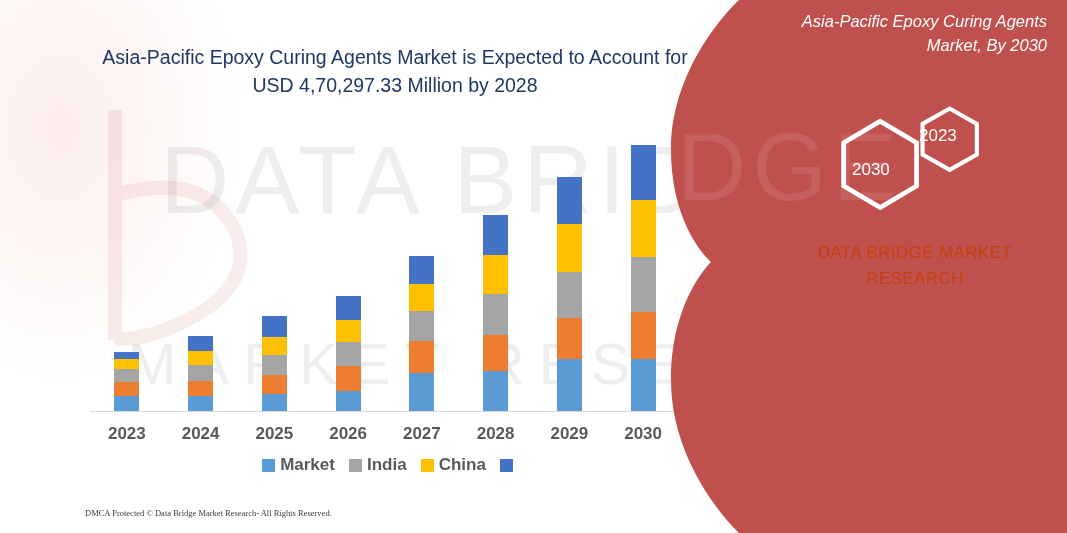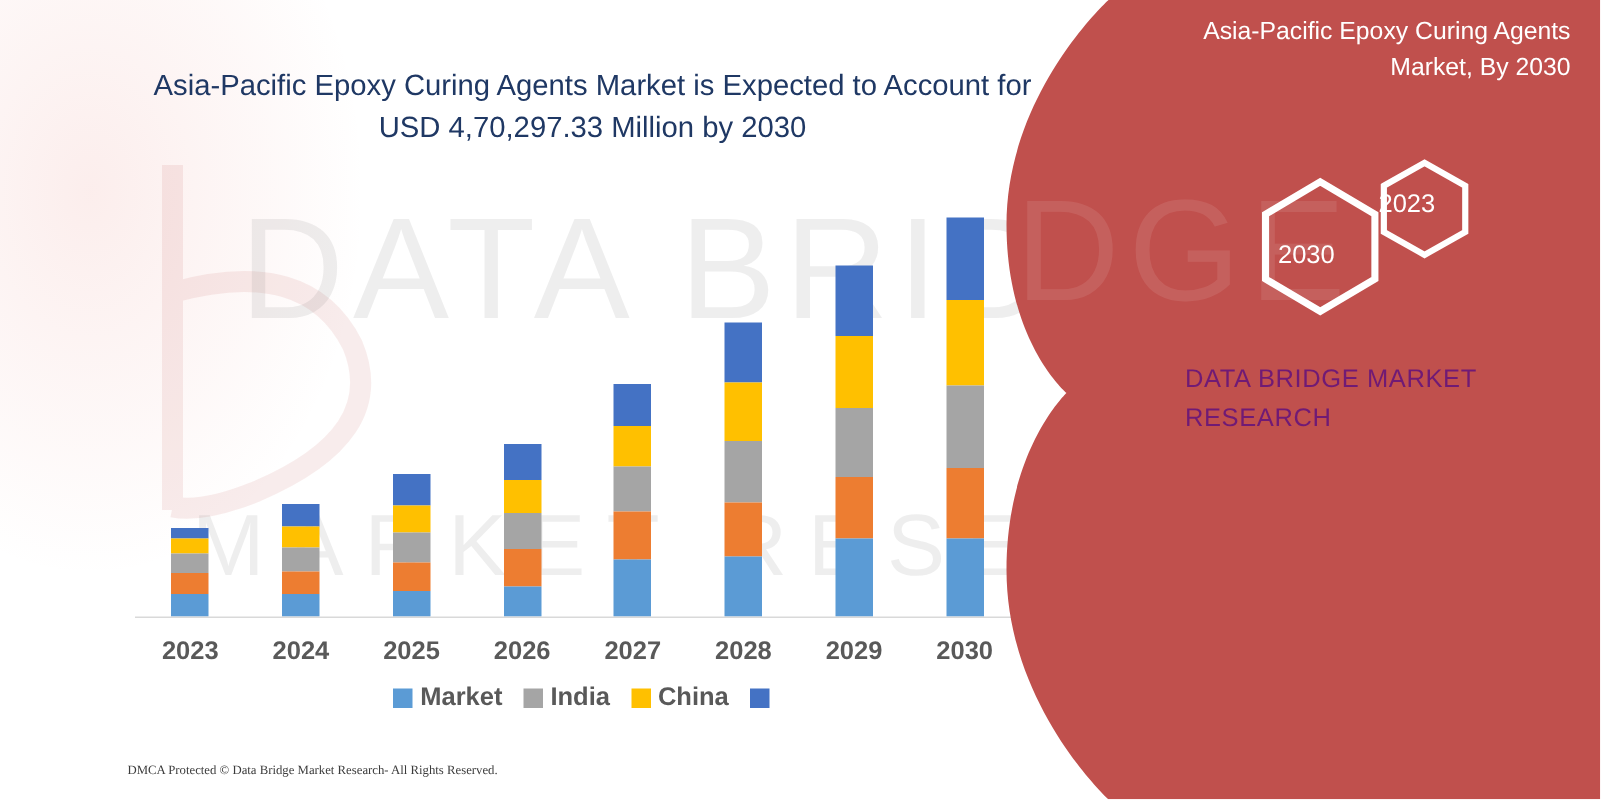--- a/index.html
+++ b/index.html
@@ -73,41 +73,43 @@
 
   .panel-title {
     position: absolute;
     right: 20px; top: 10px;
     width: 300px;
     text-align: right;
     color: #ffffff;
     font-size: 16.5px;
     line-height: 1.45;
     font-family: "Liberation Sans", sans-serif;
+    font-style: italic;
   }
 
   .hexes {
     position: absolute;
     left: 814px; top: 105px;
     width: 180px; height: 110px;
   }
   .hex-label {
     position: absolute;
     color: #ffffff;
     font-size: 17px;
     font-family: "Liberation Sans", sans-serif;
   }
   .hex-label.h2030 { left: 38px; top: 55px; }
   .hex-label.h2023 { left: 105px; top: 21px; }
 
   .brand {
     position: absolute;
     left: 790px; top: 240px;
     width: 250px;
-    color: #701a75;
+    text-align: center;
+    color: #c2410c;
     font-size: 17px;
     line-height: 1.55;
     letter-spacing: 0.4px;
     font-family: "Liberation Sans", sans-serif;
   }
 
   
   .chart-title {
     position: absolute;
     left: 95px; top: 44px;
@@ -225,21 +227,21 @@
       <path d="M20 10 L20 240" stroke="#C0504D" stroke-width="14" fill="none"></path>
       <path d="M20 95 Q110 70 140 130 Q165 190 75 228 Q40 242 20 238" stroke="#C0504D" stroke-width="14" fill="none"></path>
     </svg>
   </div>
 
   <div class="watermark">
     <div class="wm-line1">DATA BRIDGE</div>
     <div class="wm-line2">MARKET RESEARCH</div>
   </div>
 
-  <div class="chart-title">Asia-Pacific Epoxy Curing Agents Market is Expected to Account for USD 4,70,297.33 Million by 2030</div>
+  <div class="chart-title">Asia-Pacific Epoxy Curing Agents Market is Expected to Account for USD 4,70,297.33 Million by 2028</div>
 
   <div class="plot">
     <div class="bars" id="bars">
         <div class="bar-col">
           <div class="bar-stack">
             <div class="seg" style="background: rgb(91, 155, 213); height: 15.05px;"></div>
             <div class="seg" style="background: rgb(237, 125, 49); height: 14.0467px;"></div>
             <div class="seg" style="background: rgb(165, 165, 165); height: 13.0433px;"></div>
             <div class="seg" style="background: rgb(255, 192, 0); height: 10.0333px;"></div>
             <div class="seg" style="background: rgb(68, 114, 196); height: 7.02333px;"></div>

